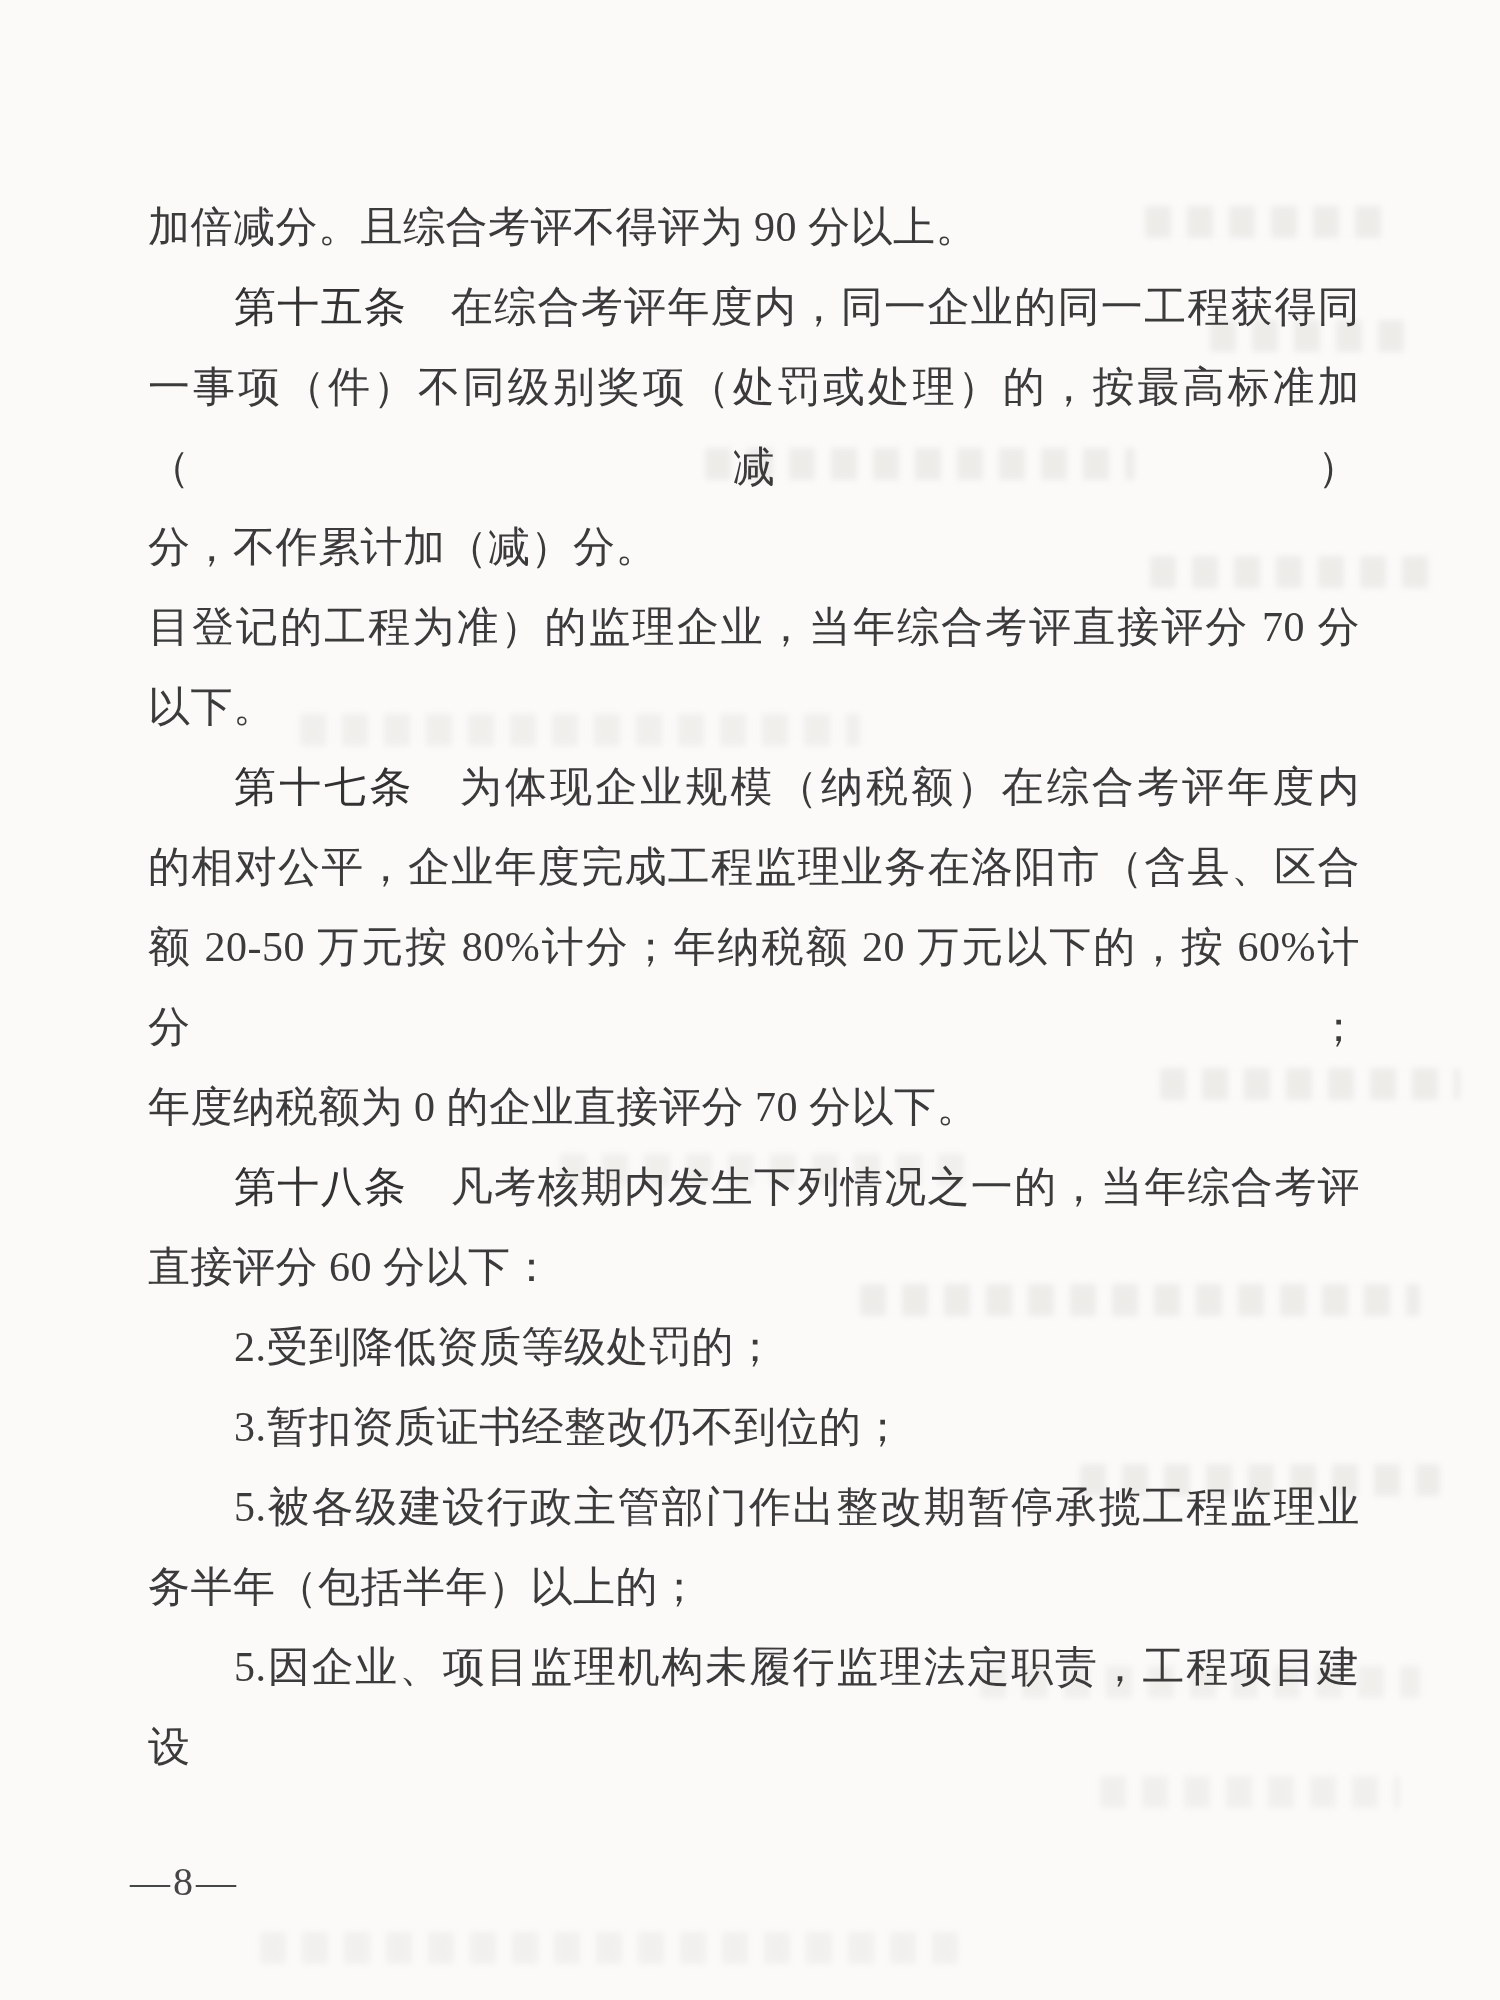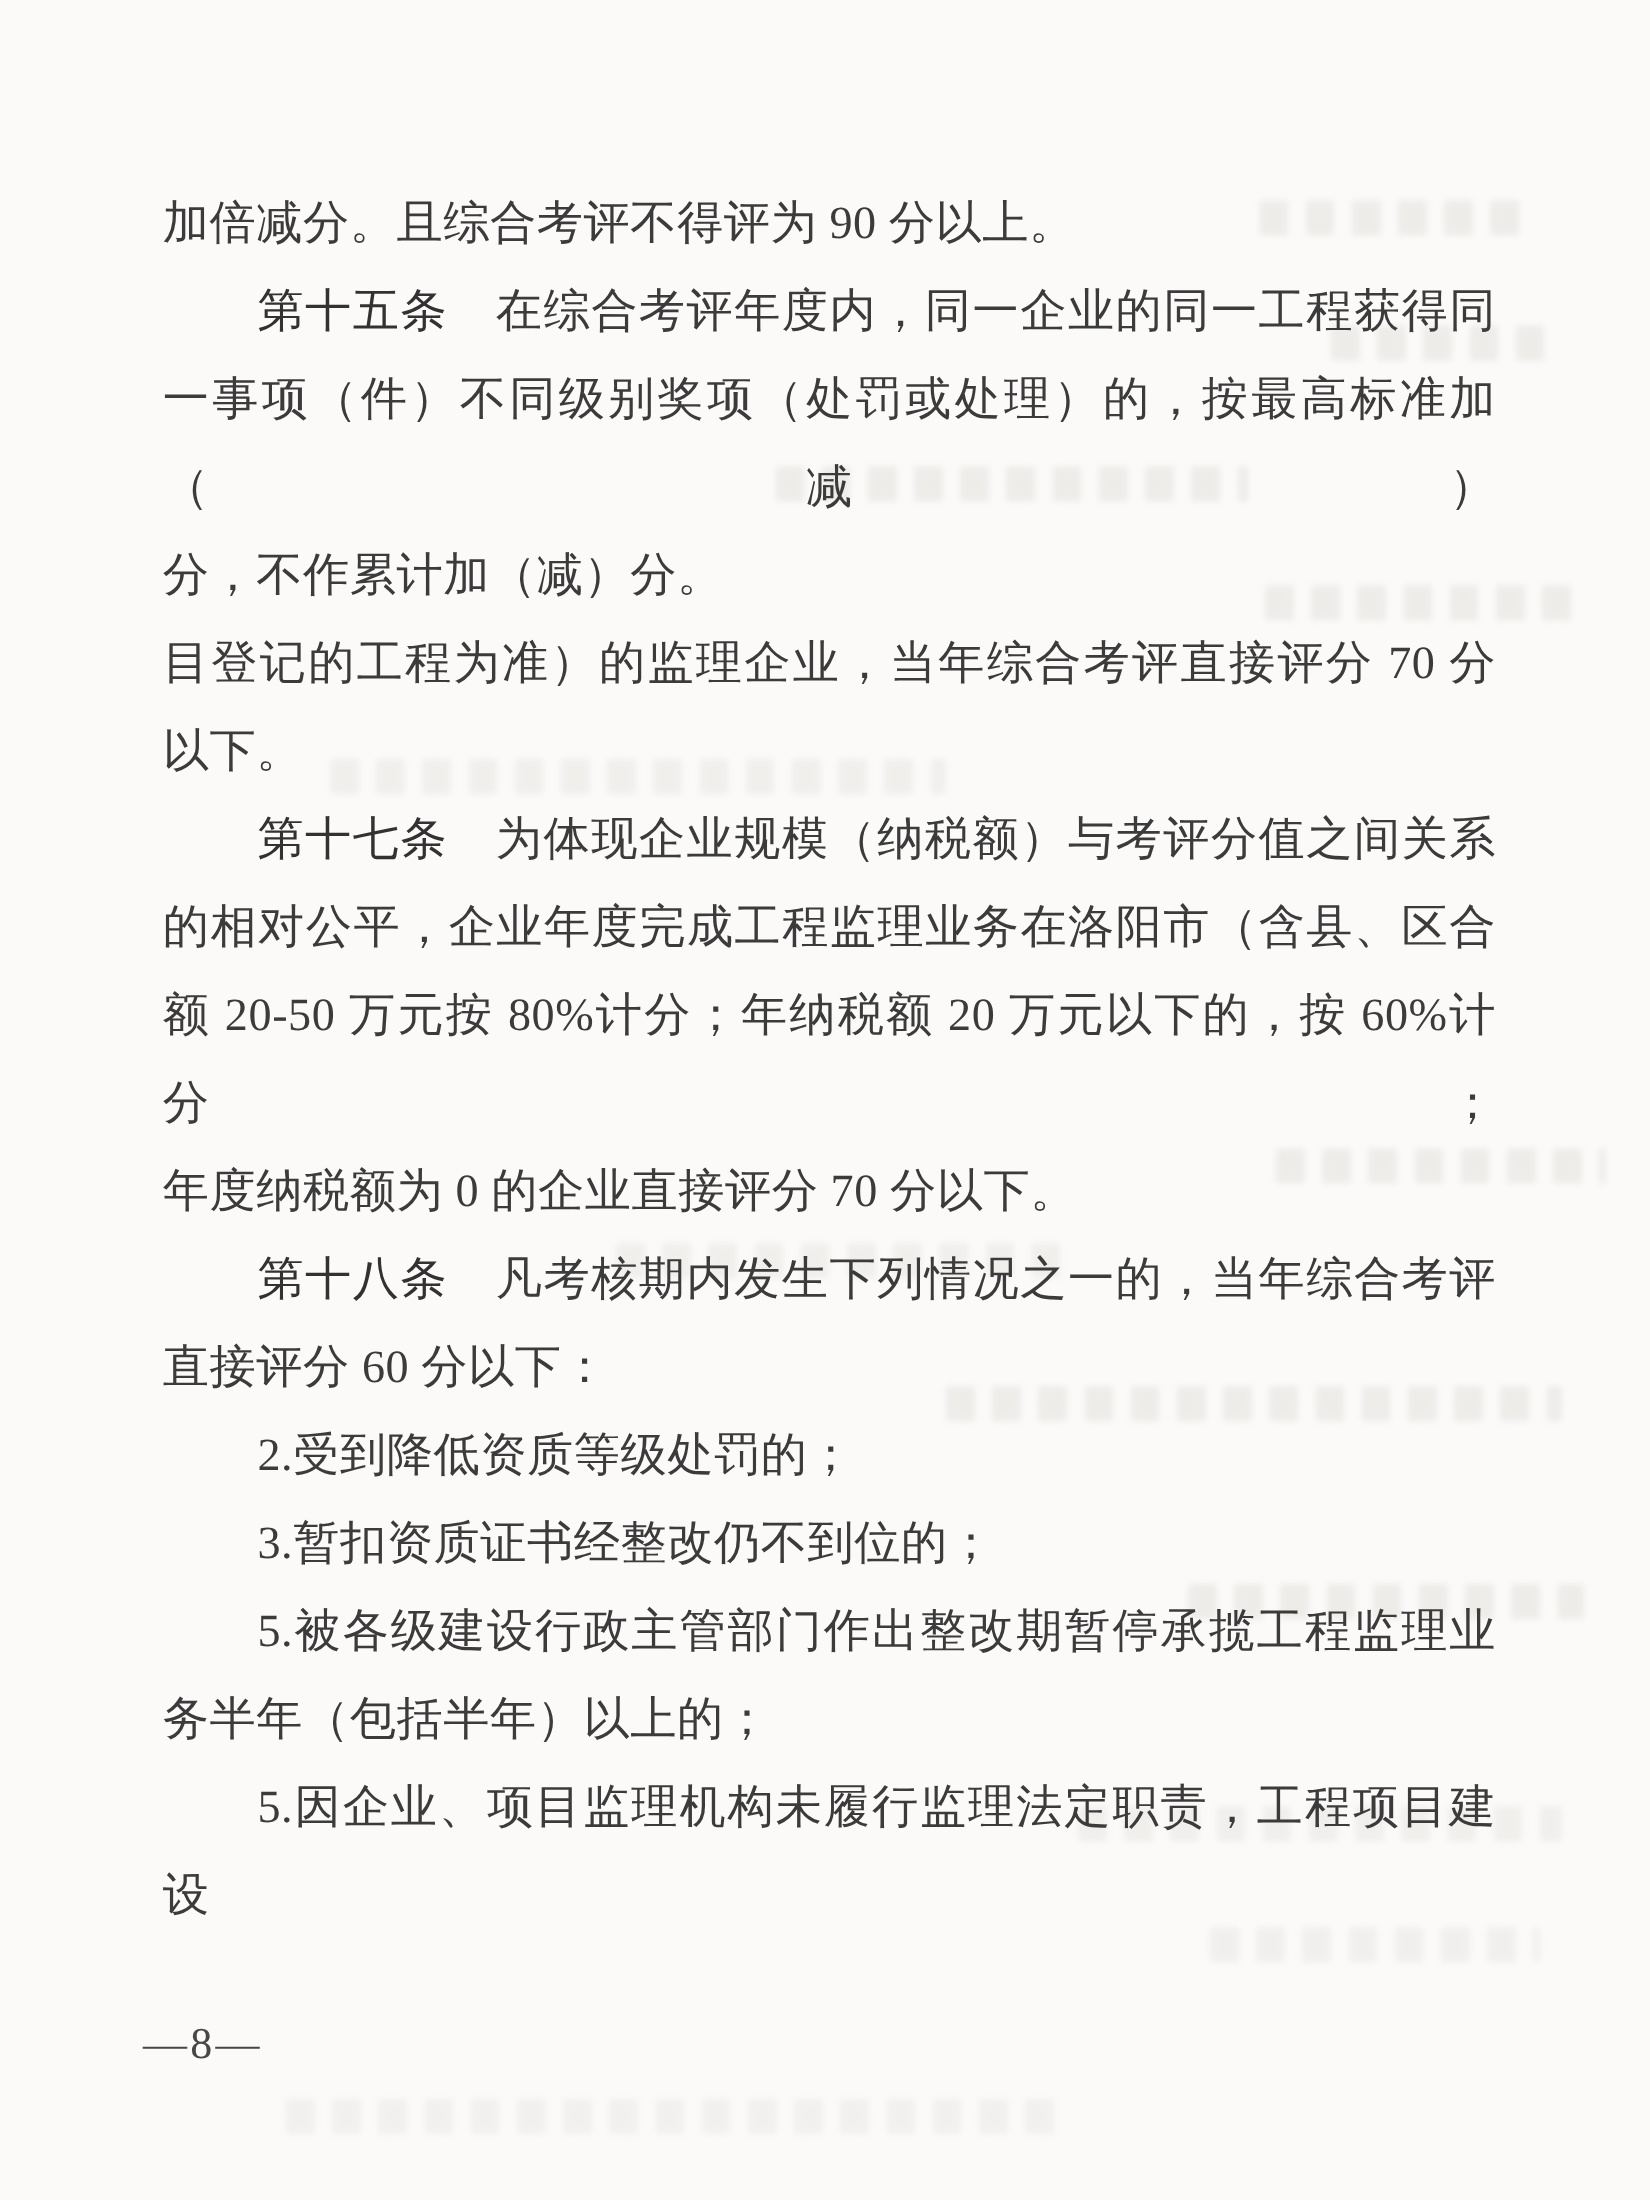--- a/index.html
+++ b/index.html
@@ -12,20 +12,21 @@
     font-family: "Liberation Serif", "DejaVu Serif", serif;
   }
   .page {
     position: absolute;
     inset: 0;
     
     background:
       radial-gradient(circle at 20% 30%, rgba(0,0,0,0.012) 0 1px, transparent 1px),
       radial-gradient(circle at 70% 60%, rgba(0,0,0,0.012) 0 1px, transparent 1px),
       #fbfaf9;
+    margin-top: 24px;
   }
   .doc-body {
     position: absolute;
     left: 148px;
     top: 163px;
     width: 1212px;
     font-size: 42px;
     line-height: 80px;
     color: #3b3b3b;
     letter-spacing: 0.5px;
@@ -89,21 +90,21 @@
   <div class="ghost g11"></div>
   <div class="ghost g12"></div>
 
   <div class="doc-body" style="color: rgb(59, 59, 59);">
       <div class="line"><span>加倍减分。且综合考评不得评为 90 分以上。</span></div>
       <div class="line indent justify"><span class="art">第十五条</span>　<span>在综合考评年度内，同一企业的同一工程获得同</span></div>
       <div class="line justify"><span>一事项（件）不同级别奖项（处罚或处理）的，按最高标准加（减）</span></div>
       <div class="line"><span>分，不作累计加（减）分。</span></div>
       <div class="line justify"><span>目登记的工程为准）的监理企业，当年综合考评直接评分 70 分</span></div>
       <div class="line"><span>以下。</span></div>
-      <div class="line indent justify"><span class="art">第十七条</span>　<span>为体现企业规模（纳税额）与考评分值之间关系</span></div>
+      <div class="line indent justify"><span class="art">第十七条</span>　<span>为体现企业规模（纳税额）在综合考评年度内</span></div>
       <div class="line justify"><span>的相对公平，企业年度完成工程监理业务在洛阳市（含县、区合</span></div>
       <div class="line justify"><span>额 20-50 万元按 80%计分；年纳税额 20 万元以下的，按 60%计分；</span></div>
       <div class="line"><span>年度纳税额为 0 的企业直接评分 70 分以下。</span></div>
       <div class="line indent justify"><span class="art">第十八条</span>　<span>凡考核期内发生下列情况之一的，当年综合考评</span></div>
       <div class="line"><span>直接评分 60 分以下：</span></div>
       <div class="line indent"><span>2.受到降低资质等级处罚的；</span></div>
       <div class="line indent"><span>3.暂扣资质证书经整改仍不到位的；</span></div>
       <div class="line indent justify"><span>5.被各级建设行政主管部门作出整改期暂停承揽工程监理业</span></div>
       <div class="line"><span>务半年（包括半年）以上的；</span></div>
       <div class="line indent justify"><span>5.因企业、项目监理机构未履行监理法定职责，工程项目建设</span></div>

